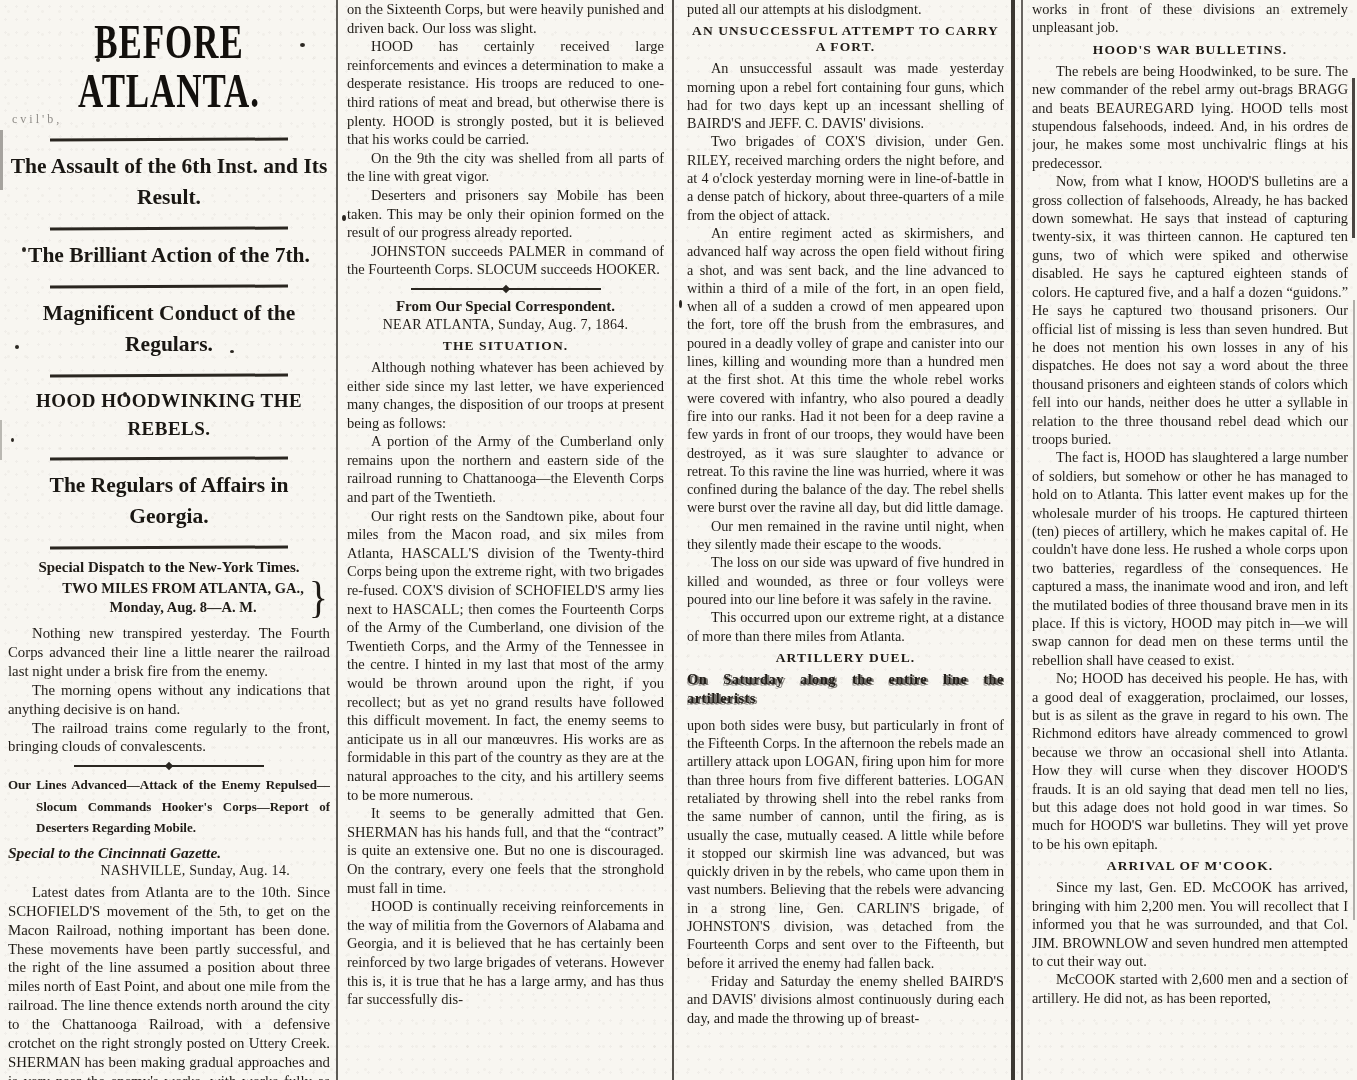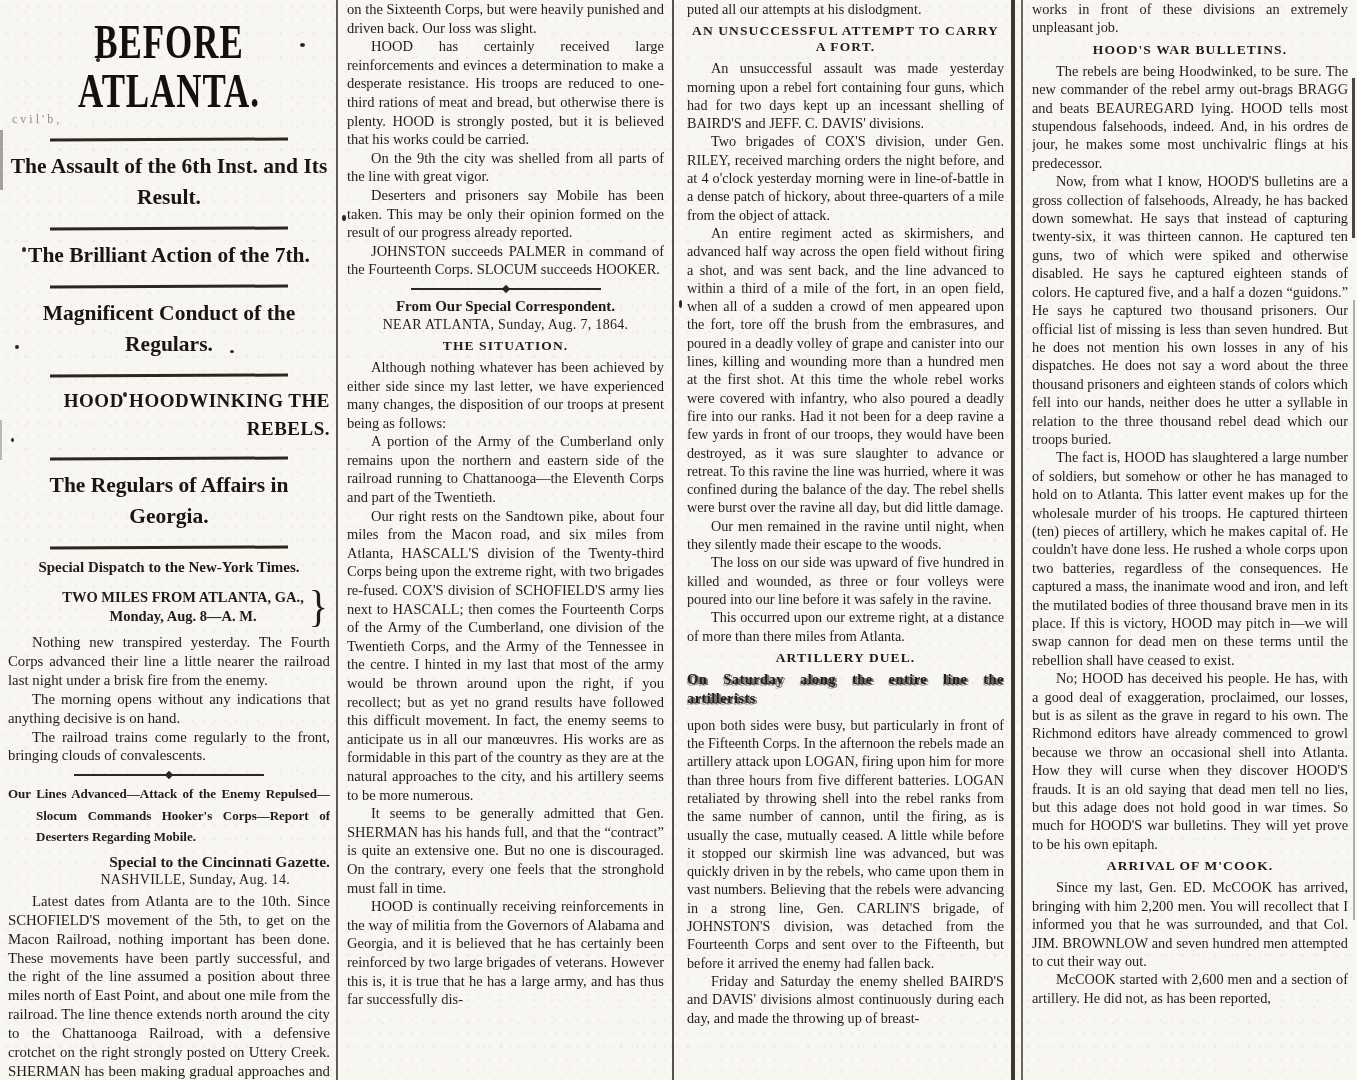--- a/index.html
+++ b/index.html
@@ -39,27 +39,27 @@
     margin:16px 0 0;color:#13100d;word-spacing:26px;letter-spacing:1px;
     transform:scale(.92,1.3);transform-origin:center top;
   }
   .smudge{font-size:12px;color:rgba(32,28,23,.5);letter-spacing:3px;
     margin:22px 0 0 4px;filter:blur(.4px);line-height:10px;}
   .rule{width:238px;border-top:3px solid #2a2620;margin:14px auto 10px;transform:rotate(-.25deg);}
   .rule-small{width:190px;border-top:2px solid #2a2620;margin:9px auto 6px;position:relative;}
   .rule-small::after{content:"";position:absolute;left:50%;top:-4px;width:6px;height:6px;
     background:#2a2620;transform:translateX(-50%) rotate(45deg);}
   .subhead{font-weight:bold;font-size:21.5px;line-height:31px;text-align:center;margin:2px 0;color:#1a1713;}
-  .subhead-caps{font-weight:bold;font-size:19px;line-height:28px;text-align:right;margin:4px 0;letter-spacing:.5px;color:#1a1713;}
+  .subhead-caps{font-weight:bold;font-size:19px;line-height:28px;text-align:center;margin:4px 0;letter-spacing:.5px;color:#1a1713;}
   .credit{font-weight:bold;font-size:15px;text-align:center;margin:8px 0 2px;}
-  .credit-italic{font-weight:bold;font-size:15.5px;text-align:right;margin:5px 0 0;}
+  .credit-italic{font-style:italic;font-weight:bold;font-size:15.5px;text-align:left;margin:5px 0 0;}
   .dateline{font-size:14px;text-align:center;margin:1px 0 4px;letter-spacing:.3px;}
   .col[data-col="0"] .dateline{text-align:right;padding-right:40px;}
   .dateline2{display:flex;justify-content:flex-end;align-items:center;gap:5px;
-    font-size:14.5px;margin:12px 2px 7px 0;font-weight:bold;}
+    font-size:14.5px;margin:3px 2px 7px 0;font-weight:bold;}
   .dl-lines{text-align:center;line-height:19px;}
   .brace{font-size:40px;font-weight:normal;line-height:36px;transform:scaleY(1.1);}
   .summary{font-weight:bold;font-size:13px;line-height:21.5px;text-align:justify;
     padding-left:28px;text-indent:-28px;margin:7px 0 3px;}
   .crosshead{font-weight:bold;font-size:13.5px;letter-spacing:1.1px;text-align:center;margin:5px 0 4px;}
   .para,.para-cont{font-size:14.8px;line-height:18.9px;text-align:justify;text-indent:24px;margin:0;}
   .para-cont{text-indent:0;}
   .col[data-col="1"] .para,.col[data-col="1"] .para-cont{font-size:14.5px;line-height:18.6px;}
   .col[data-col="2"] .para,.col[data-col="2"] .para-cont{font-size:14.2px;line-height:18.3px;}
   .col[data-col="3"] .para,.col[data-col="3"] .para-cont{font-size:14.3px;line-height:18.4px;}

